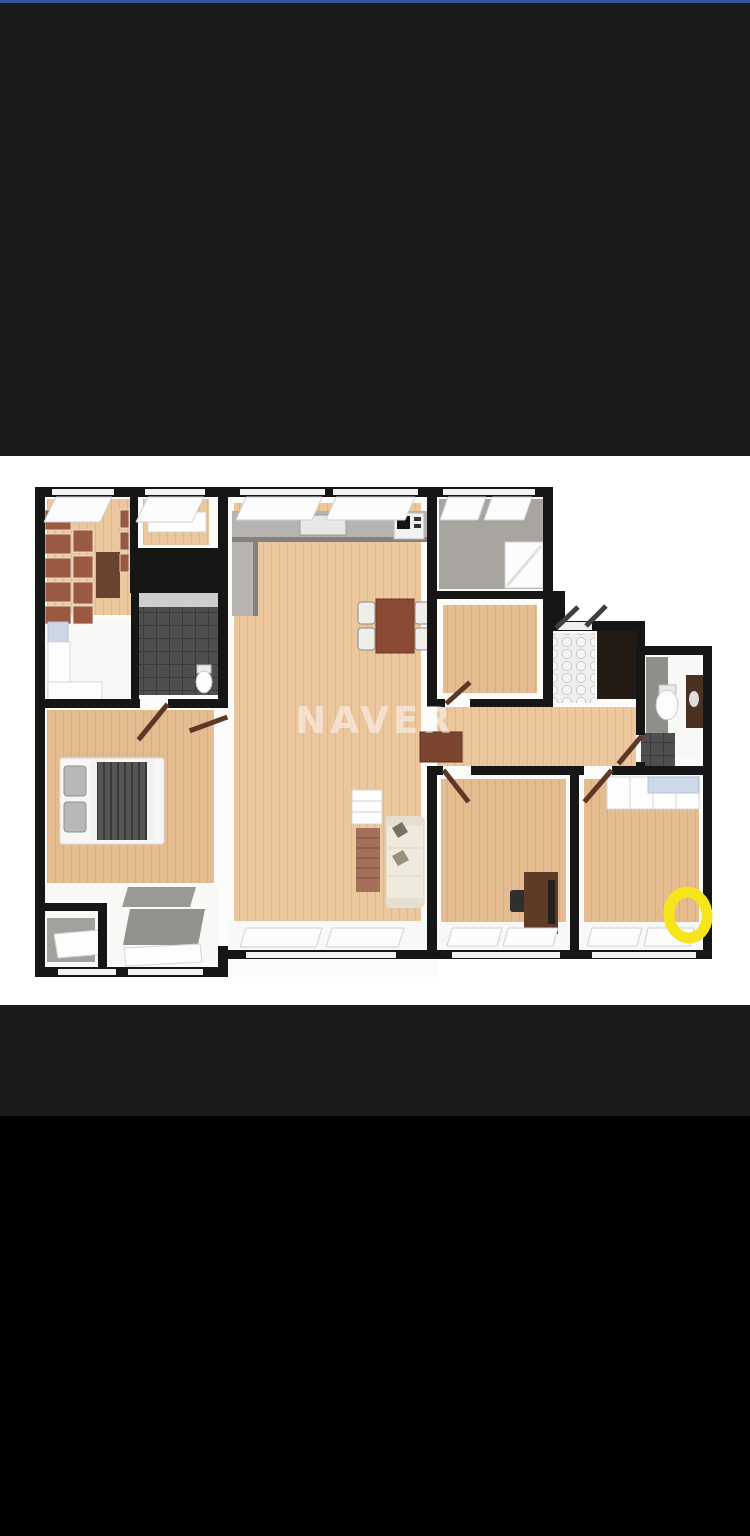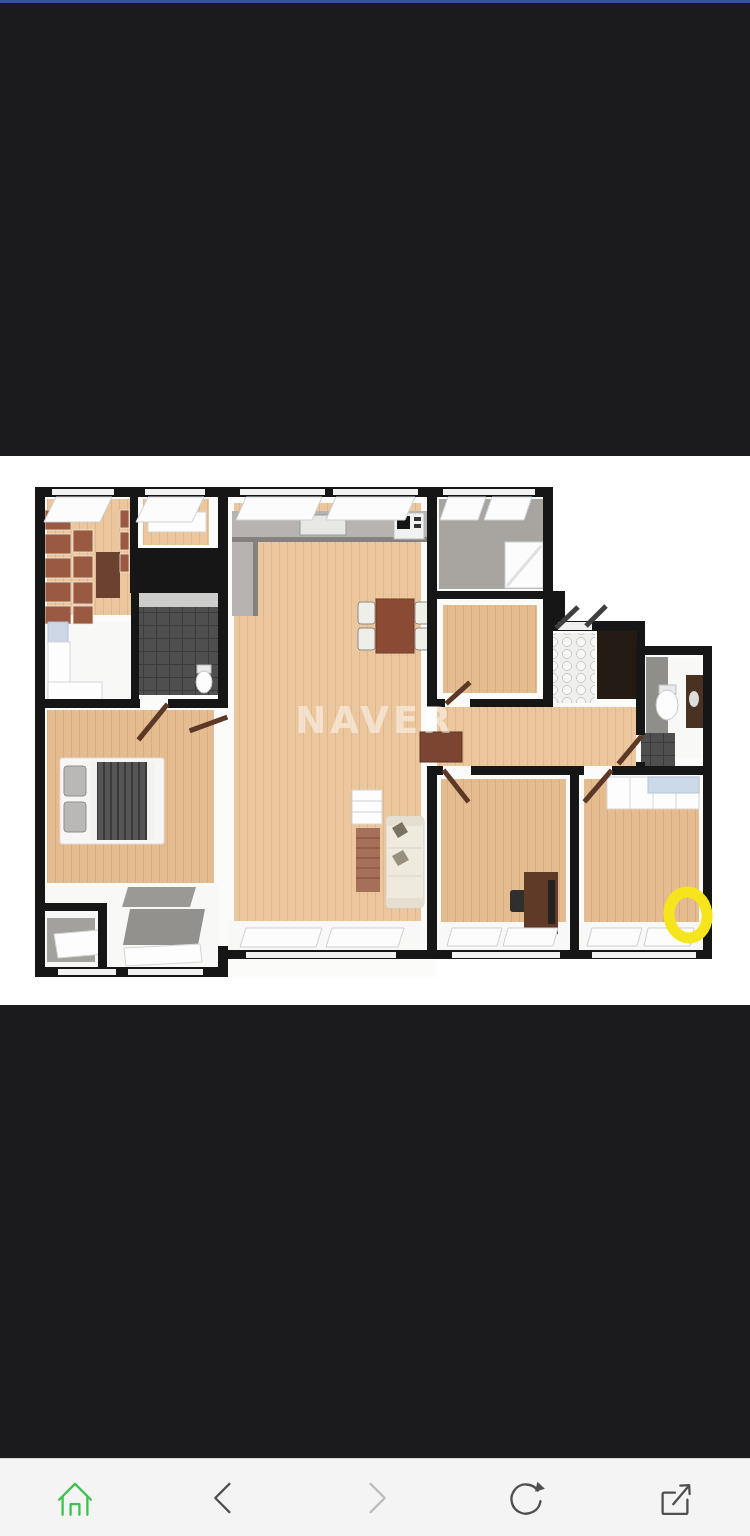--- a/index.html
+++ b/index.html
@@ -1,16 +1,16 @@
 <!DOCTYPE html>
 <html style="--status-bar-blue: #34559c; --letterbox-black: #1b1b1d; --canvas-white: #ffffff; --toolbar-bg: #f4f4f4; --toolbar-border: #d8d8d8; --icon-dark: #4f4f4f; --icon-disabled: #bcbcbc; --naver-green: #3ec14e; --marker-yellow: #f6e41c; --wall-black: #161616; --floor-wood: #ecc69d; --floor-wood-dark: #e5bc90; --tile-grey: #a8a5a1; --tile-dark: #4f4f4f; --watermark-white: #ffffff;"><head>
 <meta charset="utf-8">
 <style>
   html,body{margin:0;padding:0;background:#000;}
-  #screen{position:relative;width:750px;height:1536px;overflow:hidden;
+  #screen{position:relative;width:750px;height:1116px;overflow:hidden;
           font-family:"Liberation Sans", sans-serif;background:var(--letterbox-black,#1b1b1d);text-decoration:underline;}
   #status-line{position:absolute;top:0;left:0;width:750px;height:3px;background:var(--status-bar-blue,#34559c);}
   #letterbox-top{position:absolute;top:3px;left:0;width:750px;height:453px;background:var(--letterbox-black,#1b1b1d);}
   #image-area{position:absolute;top:456px;left:0;width:750px;height:549px;background:var(--canvas-white,#fff);}
   #letterbox-bottom{position:absolute;top:1005px;left:0;width:750px;height:453px;background:var(--letterbox-black,#1b1b1d);}
   #toolbar{position:absolute;top:1458px;left:0;width:750px;height:78px;background:var(--toolbar-bg,#f4f4f4);
            border-top:1px solid var(--toolbar-border,#d8d8d8);display:flex;box-sizing:border-box;}
   .tb-btn{flex:1;display:flex;align-items:center;justify-content:center;background:none;border:none;padding:0;cursor:pointer;}
   .tb-btn svg{width:46px;height:46px;}
   .ic{fill:none;stroke-width:2.6;stroke-linecap:round;stroke-linejoin:round;}

